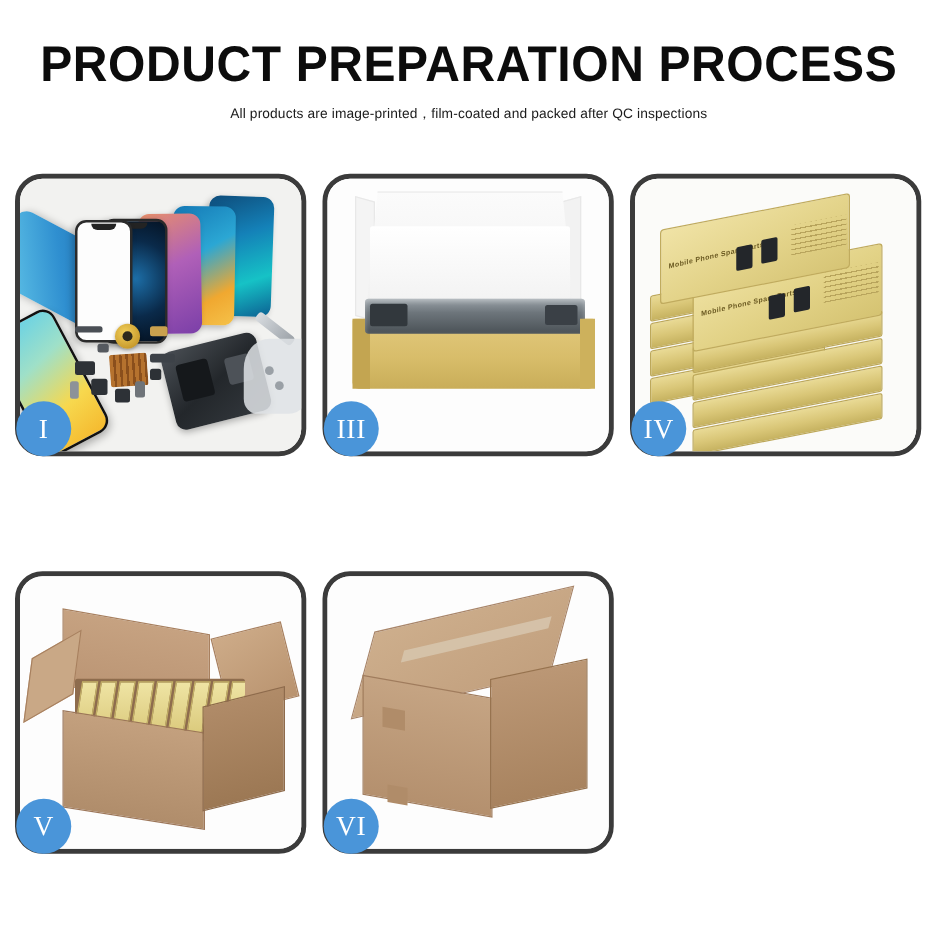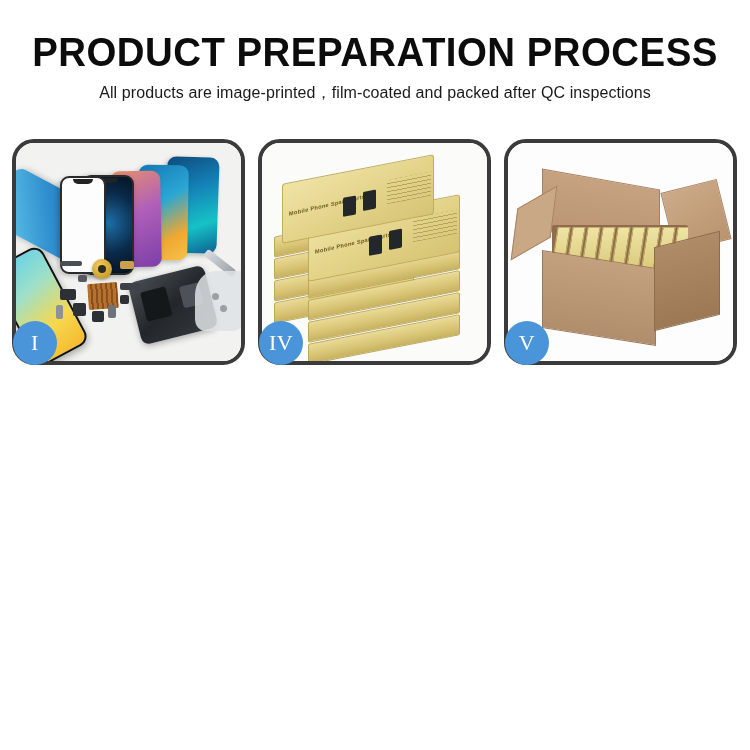--- a/index.html
+++ b/index.html
@@ -9,21 +9,21 @@
     font-family:"Liberation Sans", sans-serif;
     overflow:hidden; position:relative;
   }
   .header { text-align:center; padding-top:30px; }
   .title {
     font-size:40px; font-weight:bold; color:#0c0c0c;
     letter-spacing:0.5px; line-height:1.1;
     transform:scaleX(0.96); transform-origin:center;
   }
   .subtitle {
-    font-size:16px; color:#1a1a1a; margin-top:9px;
+    font-size:11px; color:#1a1a1a; margin-top:9px;
     letter-spacing:0.1px;
   }
 
   .grid {
     position:absolute; top:139px; left:12px;
     width:726px;
     display:grid;
     grid-template-columns:repeat(3,233px);
     grid-template-rows:repeat(2,226px);
     column-gap:13px; row-gap:92px;
@@ -275,20 +275,32 @@
       <div class="prt s8"></div>
       <div class="prt s9"></div>
       <div class="prt s10"></div>
       <div class="prt s11"></div>
       <div class="prt s12"></div>
     </div>
     <div class="badge">I</div>
   </div>
 
 
+  <div class="panel">
+    <div class="panel-inner p3">
+      <div class="lidflapL"></div>
+      <div class="lidflapR"></div>
+      <div class="lid"></div>
+      <div class="foam"></div>
+      <div class="boxbase">
+        <div class="prodin"></div>
+      </div>
+    </div>
+    <div class="badge">III</div>
+  </div>
 
   <div class="panel">
     <div class="panel-inner p4">
       <div class="stack">
         <div class="lyr l1"></div>
         <div class="lyr l2"></div>
         <div class="lyr l3"></div>
         <div class="lyr l4"></div>
         <div class="lyr r1"></div>
         <div class="lyr r2"></div>
@@ -328,14 +340,25 @@
         <div class="ybar" style="left:92px;"></div>
         <div class="ybar" style="left:107px;"></div>
         <div class="ybar" style="left:122px;"></div>
       </div>
       <div class="cfront"></div>
       <div class="cside"></div>
     </div>
     <div class="badge">V</div>
   </div>
 
+  <div class="panel">
+    <div class="panel-inner p6">
+      <div class="sctop"></div>
+      <div class="sctape"></div>
+      <div class="scfront"></div>
+      <div class="scside"></div>
+      <div class="tab t1"></div>
+      <div class="tab t2"></div>
+    </div>
+    <div class="badge">VI</div>
+  </div>
 
 </div>
 
 </body></html>

